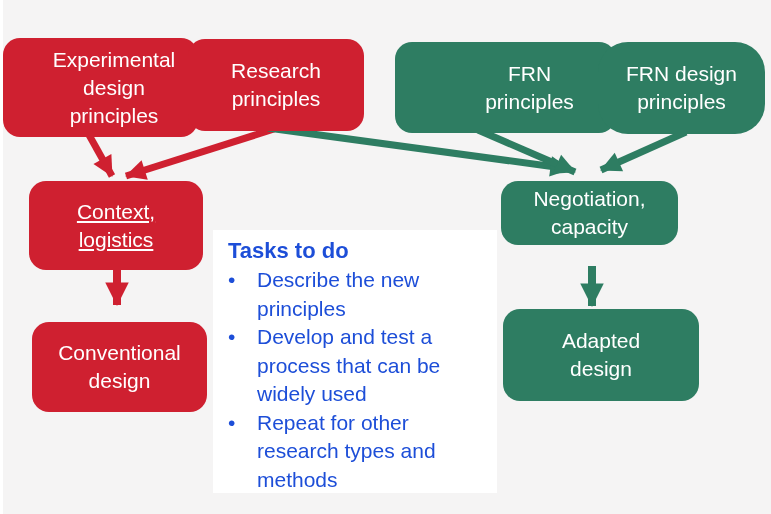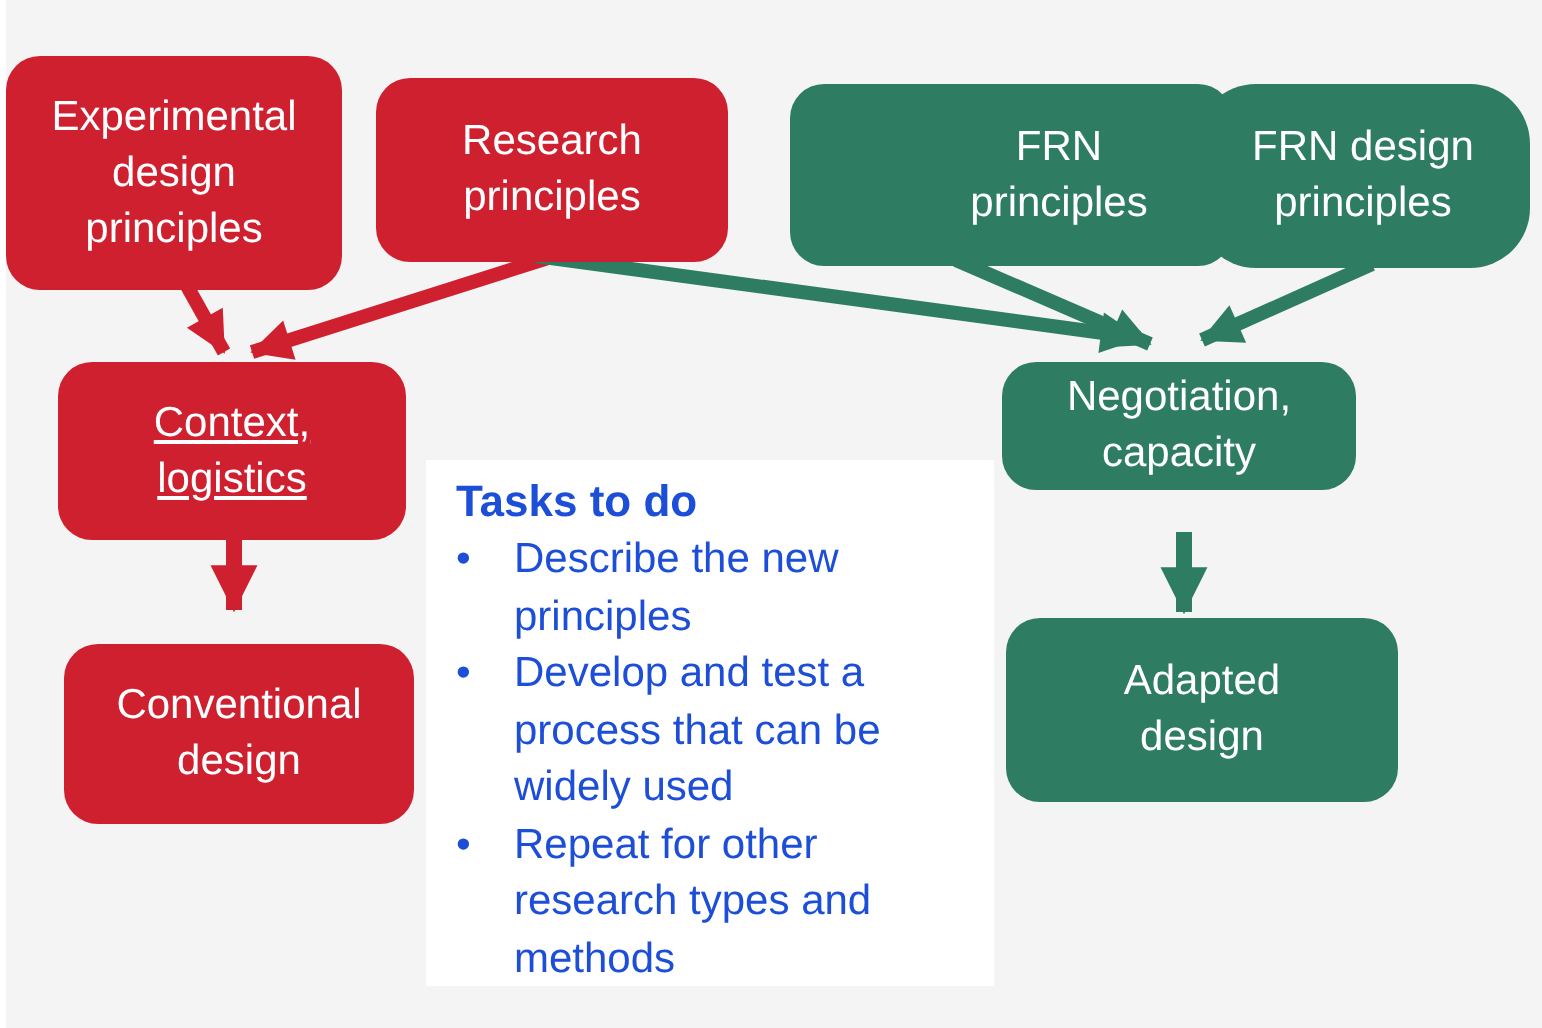--- a/index.html
+++ b/index.html
@@ -39,21 +39,21 @@
     align-items: center;
     justify-content: center;
     text-align: center;
     font-size: 21px;
     line-height: 28px;
     white-space: pre-line;
   }
   .node.red   { background: #cf2030; }
   .node.green { background: #2e7d62; }
 
-  .n-exp      { left: 3px;   top: 28px;  width: 168px; height: 117px; }
+  .n-exp      { left: 3px;   top: 38px;  width: 168px; height: 99px; padding-left: 27px; }
   .n-research { left: 188px; top: 39px;  width: 176px; height: 92px; }
   .n-frn      { left: 395px; top: 42px;  width: 173px; height: 91px; padding-left: 48px; }
   .n-frndes   { left: 598px; top: 42px;  width: 167px; height: 92px; border-radius: 30px; }
   .n-context  { left: 29px;  top: 181px; width: 174px; height: 89px; text-decoration: underline; }
   .n-negot    { left: 501px; top: 181px; width: 177px; height: 64px; }
   .n-conv     { left: 32px;  top: 322px; width: 175px; height: 90px; }
   .n-adapt    { left: 503px; top: 309px; width: 196px; height: 92px; }
 
   .tasks-panel {
     position: absolute;

